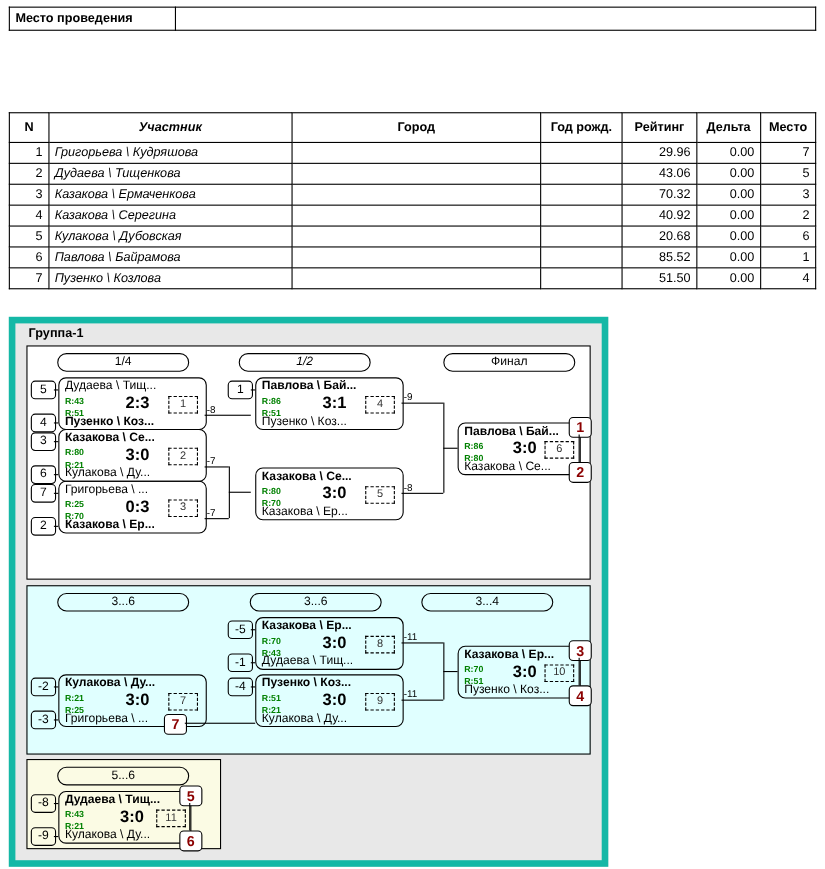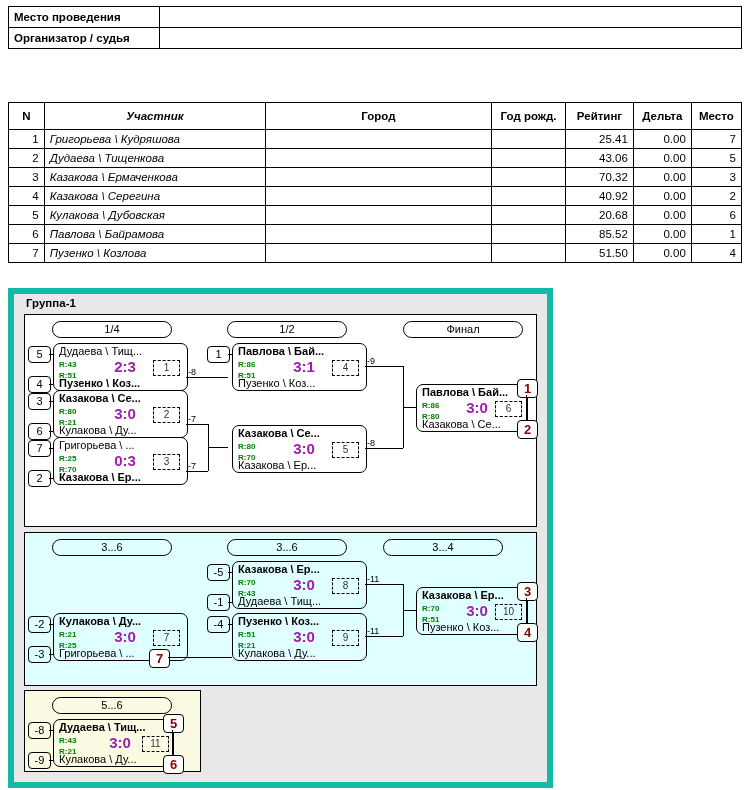--- a/index.html
+++ b/index.html
@@ -47,21 +47,21 @@
         font-size:11px;line-height:15px;text-align:center;background:transparent;}
 
   
   .match{position:absolute;border:1px solid #000;border-radius:7px;background:transparent;}
   .m-top{position:absolute;left:5px;top:1px;font-size:11px;white-space:nowrap;}
   .m-bot{position:absolute;left:5px;bottom:1px;font-size:11px;white-space:nowrap;}
   .winner{font-weight:bold;}
   .loser{font-weight:normal;}
   .r-top{position:absolute;left:5px;font-size:8px;color:#008000;font-weight:bold;}
   .r-bot{position:absolute;left:5px;font-size:8px;color:#008000;font-weight:bold;}
-  .score{position:absolute;font-size:15px;font-weight:bold;color:#a21caf;
+  .score{position:absolute;font-size:15px;font-weight:bold;color:#000000;
          text-align:center;white-space:nowrap;}
   .mnum{position:absolute;width:25px;height:14px;border:1px dashed #000;
         font-size:10px;line-height:14px;text-align:center;color:#333;}
 
   
   .place{position:absolute;width:19px;height:17px;border:1px solid #000;border-radius:4px;
          background:#ffffff;color:#8b0000;font-weight:bold;font-size:13px;
          line-height:17px;text-align:center;}
 
   
@@ -70,24 +70,20 @@
   .ln-v{width:1px;}
   .tag{position:absolute;font-size:9px;color:#000;white-space:nowrap;}
 </style>
 </head>
 <body>
 
 <table class="info-table">
   <tbody>
   <tr>
     <td class="lbl">Место проведения</td>
-    <td class="val"></td>
-  </tr>
-  <tr>
-    <td class="lbl">Организатор / судья</td>
     <td class="val"></td>
   </tr>
 </tbody>
   </table>
 
 <table class="part-table">
   <thead>
     <tr>
       <th class="c-n">N</th>
       <th class="c-name">Участник</th>
@@ -97,21 +93,21 @@
       <th class="c-delta">Дельта</th>
       <th class="c-place">Место</th>
     </tr>
   </thead>
   <tbody id="part-body">
       <tr>
         <td class="c-n">1</td>
         <td class="c-name">Григорьева \ Кудряшова</td>
         <td class="c-city"></td>
         <td class="c-year"></td>
-        <td class="c-rate">25.41</td>
+        <td class="c-rate">29.96</td>
         <td class="c-delta">0.00</td>
         <td class="c-place">7</td>
       </tr>
       <tr>
         <td class="c-n">2</td>
         <td class="c-name">Дудаева \ Тищенкова</td>
         <td class="c-city"></td>
         <td class="c-year"></td>
         <td class="c-rate">43.06</td>
         <td class="c-delta">0.00</td>
@@ -164,21 +160,21 @@
       </tr>
     </tbody>
 </table>
 
 <div class="group">
   <div class="group-title">Группа-1</div>
 
   <div class="panel panel-main">
 
     <div class="pill" style="left:27px;top:6px;width:118px;">1/4</div>
-    <div class="pill" style="left:202px;top:6px;width:118px;">1/2</div>
+    <div class="pill" style="left:192px;top:6px;width:118px;font-style:italic;">1/2</div>
     <div class="pill" style="left:378px;top:6px;width:118px;">Финал</div>
 
     <div class="seed" style="left:3px;top:31px;">5</div>
     <div class="seed" style="left:3px;top:61px;">4</div>
     <div class="seed" style="left:3px;top:78px;">3</div>
     <div class="seed" style="left:3px;top:108px;">6</div>
     <div class="seed" style="left:3px;top:125px;">7</div>
     <div class="seed" style="left:3px;top:155px;">2</div>
     <div class="seed" style="left:182px;top:31px;">1</div>
 

